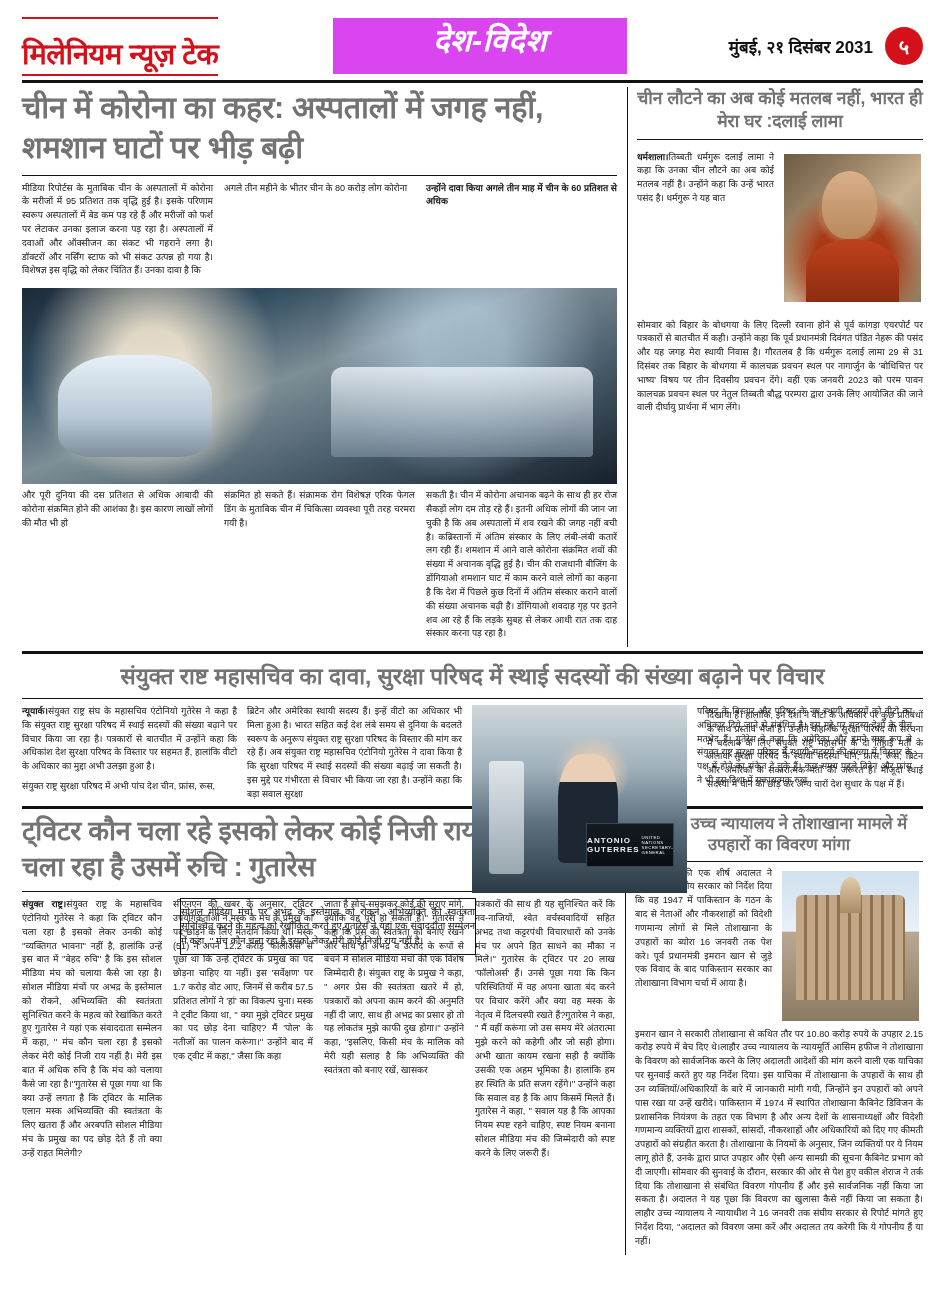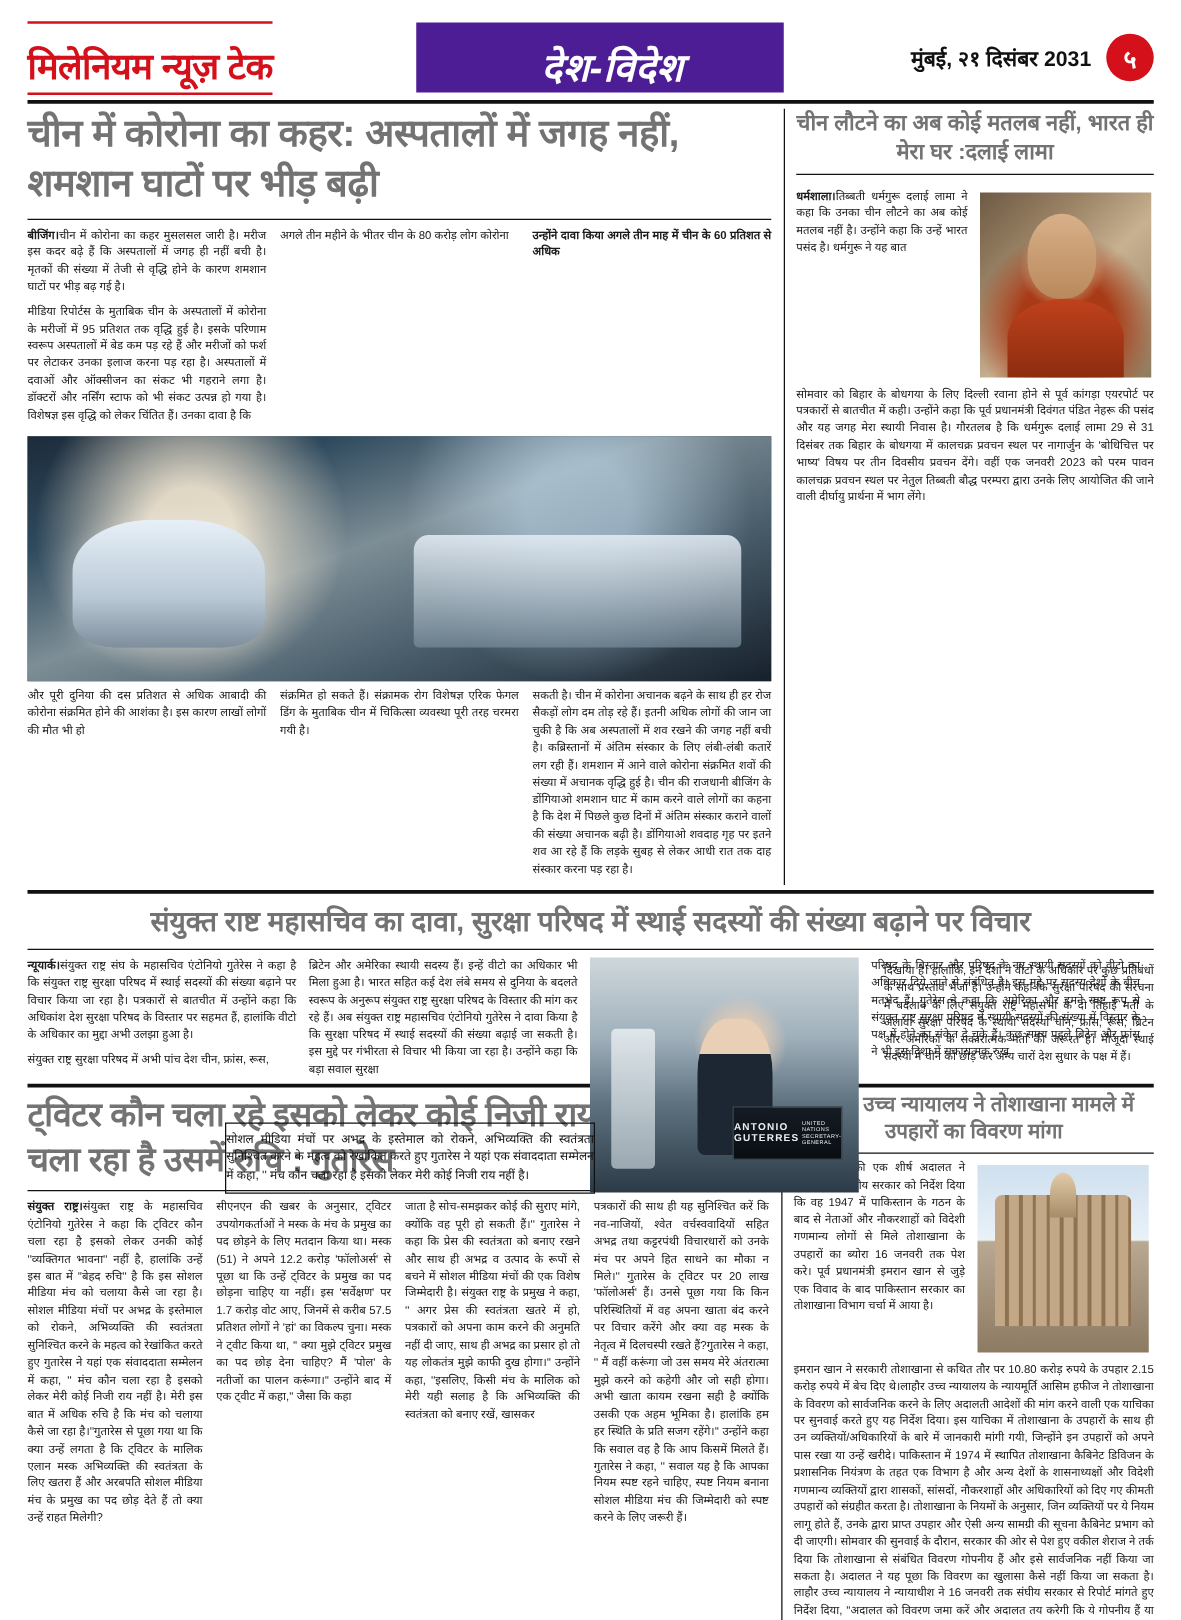--- a/index.html
+++ b/index.html
@@ -39,23 +39,23 @@
     font-size: 29px;
     color: #d4111b;
     letter-spacing: -0.5px;
     line-height: 1;
     border-bottom: 2px solid #d4111b;
     border-top: 2px solid #d4111b;
     padding: 21px 0 5px 0;
   }
   .mast-center {
     flex: 1;
-    background: #4c1d95;
-    display: flex;
-    align-items: flex-end;
+    background: #d946ef;
+    display: flex;
+    align-items: flex-start;
     justify-content: center;
     margin: 0 6px;
     padding-left: 20px;
   }
   .mast-center-text {
     color: #ffffff;
     font-family: "Liberation Sans", sans-serif;
     font-weight: bold;
     font-size: 31px;
     font-style: italic;
@@ -330,21 +330,20 @@
 
   <div class="top-section">
 
     <div class="top-left">
       <div class="hl head-main">चीन में कोरोना का कहर: अस्पतालों में जगह नहीं, शमशान घाटों पर भीड़ बढ़ी</div>
       <div class="hrule-1"></div>
 
       <div style="display:flex; gap:11px; margin-top:6px;">
         <div style="width:191px;">
           <div class="body-text">
-            <p><span class="dateline">बीजिंग।</span><span>चीन में कोरोना का कहर मुसलसल जारी है। मरीज इस कदर बढ़े हैं कि अस्पतालों में जगह ही नहीं बची है। मृतकों की संख्या में तेजी से वृद्धि होने के कारण शमशान घाटों पर भीड़ बढ़ गई है।</span></p>
             <p>मीडिया रिपोर्टस के मुताबिक चीन के अस्पतालों में कोरोना के मरीजों में 95 प्रतिशत तक वृद्धि हुई है। इसके परिणाम स्वरूप अस्पतालों में बेड कम पड़ रहे हैं और मरीजों को फर्श पर लेटाकर उनका इलाज करना पड़ रहा है। अस्पतालों में दवाओं और ऑक्सीजन का संकट भी गहराने लगा है। डॉक्टरों और नर्सिंग स्टाफ को भी संकट उत्पन्न हो गया है। विशेषज्ञ इस वृद्धि को लेकर चिंतित हैं। उनका दावा है कि</p>
           </div>
         </div>
         <div style="width:191px;">
           <div class="body-text">
             <p>अगले तीन महीने के भीतर चीन के 80 करोड़ लोग कोरोना</p>
           </div>
         </div>
         <div style="width:191px;font-weight:bold;">
           <div class="body-text">
@@ -380,21 +379,21 @@
       <div style="display:flex; gap:10px; margin-top:11px;">
         <div style="width:137px;">
           <div class="body-text">
             <p><span class="dateline">धर्मशाला।</span><span>तिब्बती धर्मगुरू दलाई लामा ने कहा कि उनका चीन लौटने का अब कोई मतलब नहीं है। उन्होंने कहा कि उन्हें भारत पसंद है। धर्मगुरू ने यह बात</span></p>
           </div>
         </div>
         <div style="width:137px;">
           <div class="photo ph-lama"></div>
         </div>
       </div>
-      <div class="body-text" style="margin-top:2px;">
+      <div class="body-text" style="margin-top:12px;">
         <p>सोमवार को बिहार के बोधगया के लिए दिल्ली रवाना होने से पूर्व कांगड़ा एयरपोर्ट पर पत्रकारों से बातचीत में कही। उन्होंने कहा कि पूर्व प्रधानमंत्री दिवंगत पंडित नेहरू की पसंद और यह जगह मेरा स्थायी निवास है। गौरतलब है कि धर्मगुरू दलाई लामा 29 से 31 दिसंबर तक बिहार के बोधगया में कालचक्र प्रवचन स्थल पर नागार्जुन के 'बोधिचित्त पर भाष्य' विषय पर तीन दिवसीय प्रवचन देंगे। वहीं एक जनवरी 2023 को परम पावन कालचक्र प्रवचन स्थल पर नेतुल तिब्बती बौद्ध परम्परा द्वारा उनके लिए आयोजित की जाने वाली दीर्घायु प्रार्थना में भाग लेंगे।</p>
       </div>
     </div>
   </div>
 
   <div class="rule-thick" style="margin-top:4px;"></div>
 
   <div>
     <div class="hl banner-head">संयुक्त राष्ट महासचिव का दावा, सुरक्षा परिषद में स्थाई सदस्यों की संख्या बढ़ाने पर विचार</div>
     <div class="hrule-1"></div>

